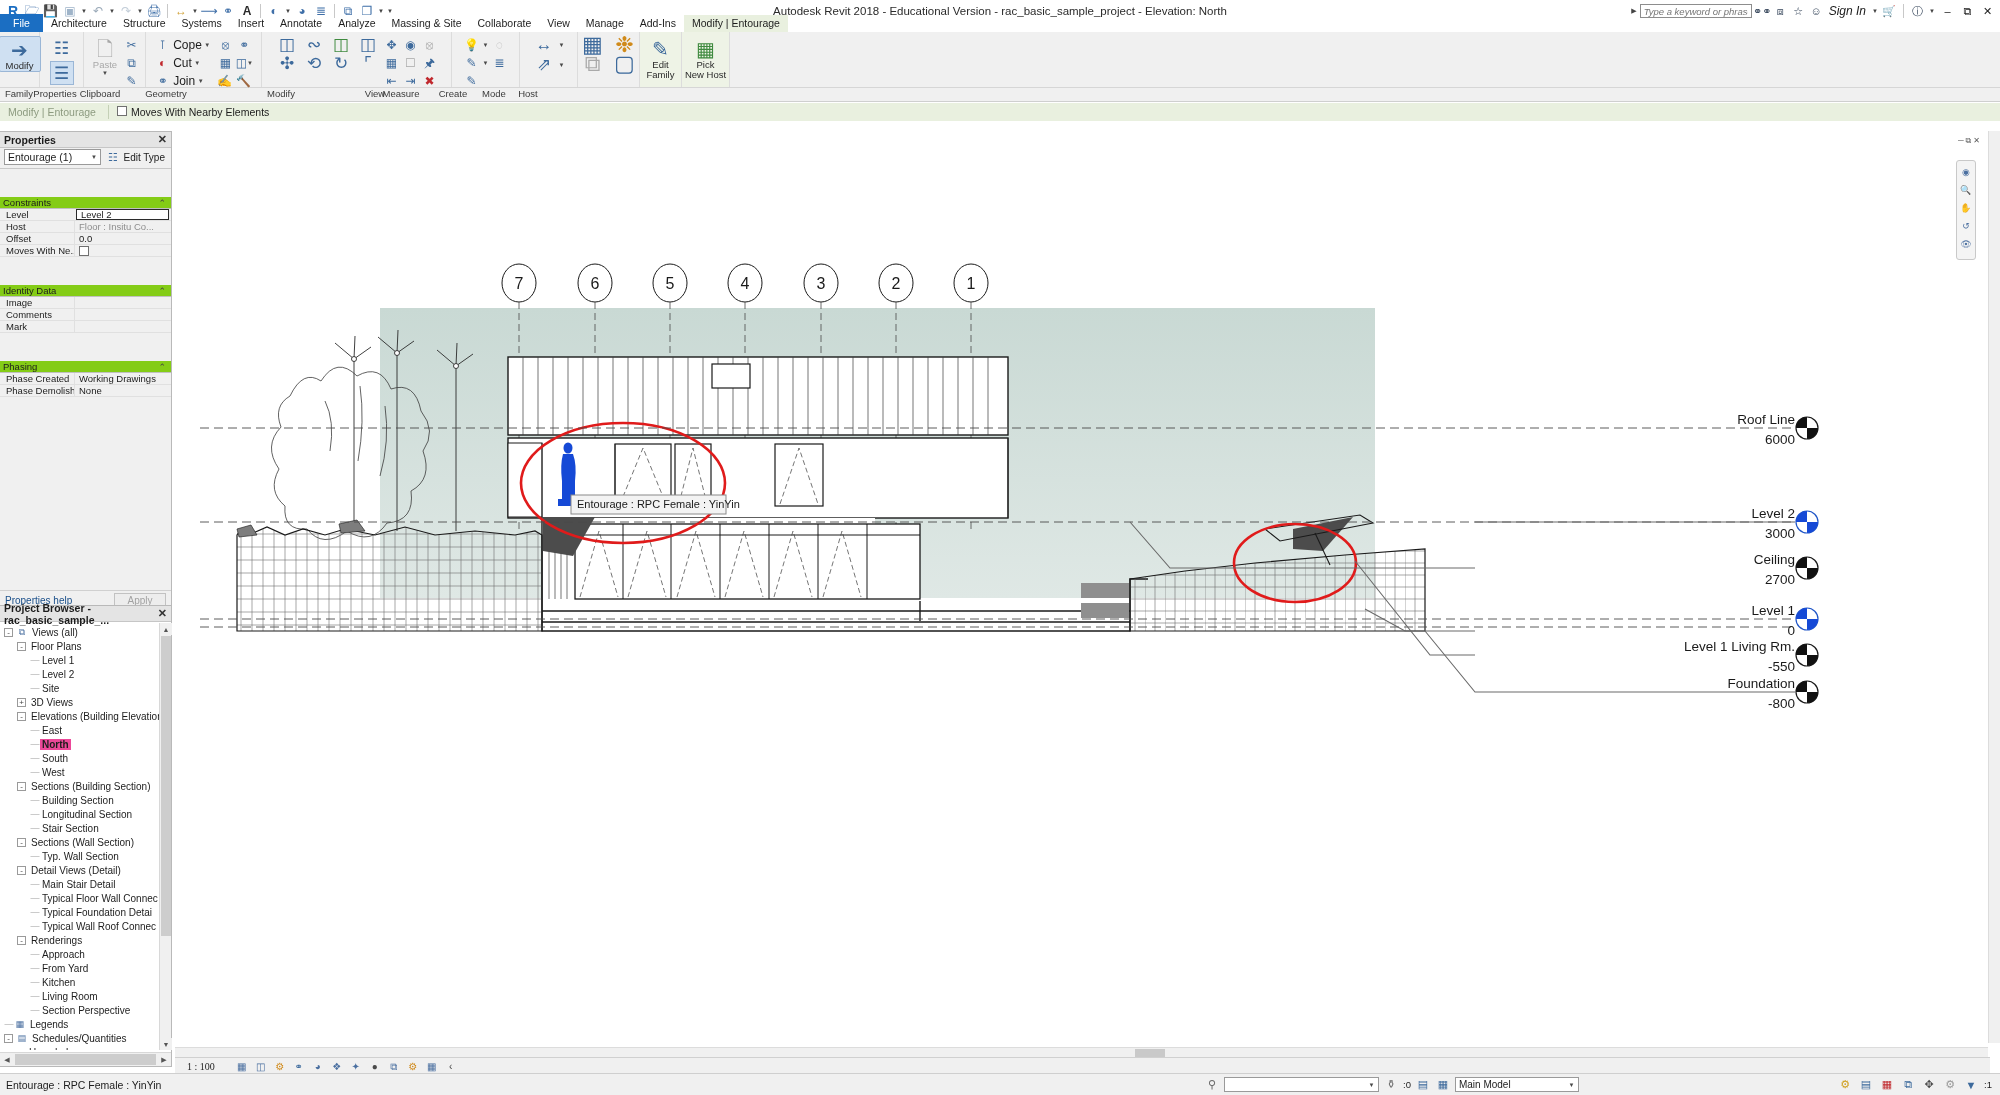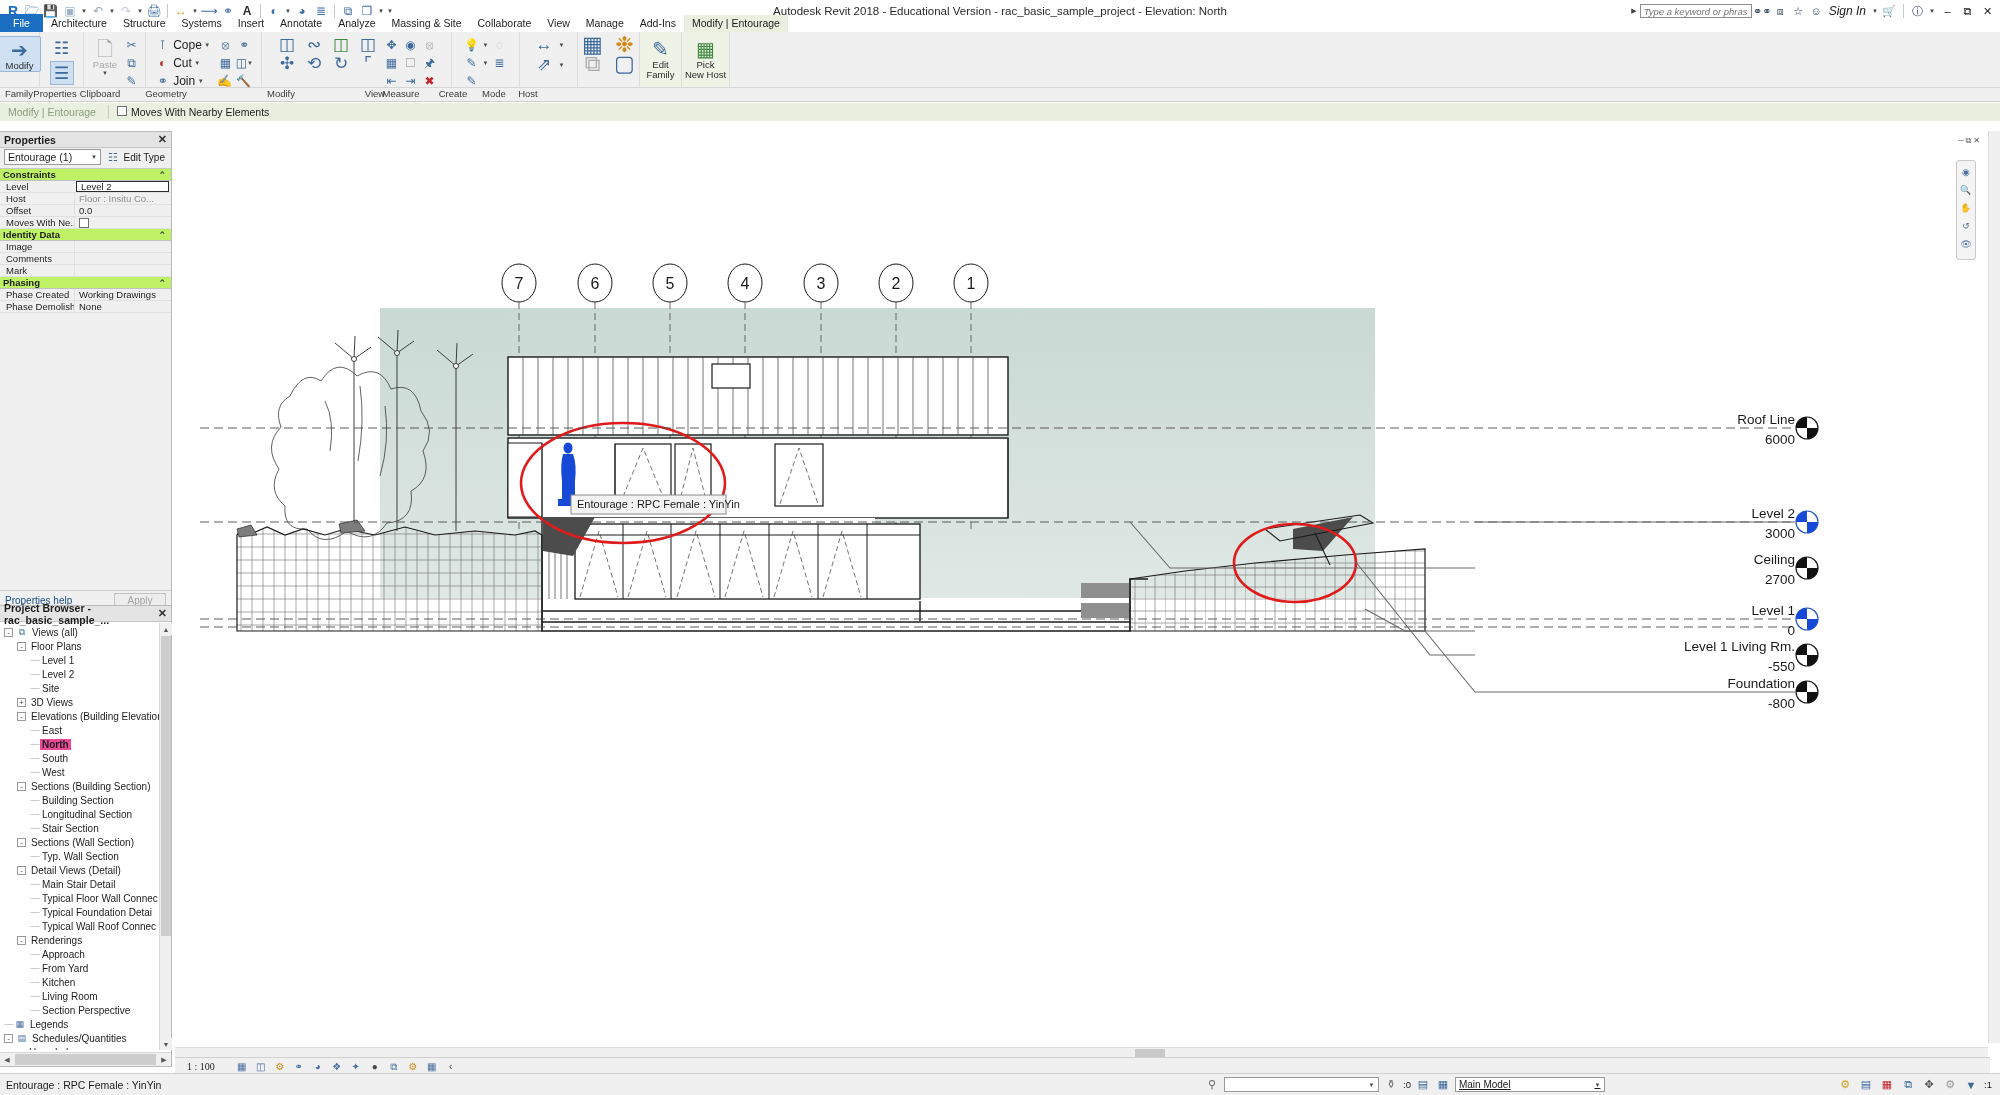--- a/index.html
+++ b/index.html
@@ -122,21 +122,21 @@
   .pcombo {
     flex: 1; height: 16px; border: 1px solid #9a9a9a; background:#fff;
     display:flex; align-items:center; padding: 0 3px;
     font-size: 10.5px; color:#1c1c1c;
   }
   .pcombo .cv { flex: 1; }
   .pedit { display:flex; align-items:center; gap:2px; font-size:10px; color:#1c1c1c; padding-right:2px; }
 
   .ptable { border-top: 1px solid #c8c8c8; }
   .prow { display:flex; height: 12px; align-items:center; border-bottom:1px solid #e0e0e0; }
-  .prow.hdr { background:#bef264; font-weight:bold; border-bottom:1px solid #c0c0c0; }
+  .prow.hdr { background:#84cc16; font-weight:normal; border-bottom:1px solid #c0c0c0;margin-top:28px; }
   .pk { width: 74px; padding-left: 6px; font-size: 9.5px; color:#1c1c1c; overflow:hidden; white-space:nowrap; }
   .prow.hdr .pk { width: auto; flex:1; padding-left: 3px; }
   .pv { flex: 1; padding-left: 4px; font-size: 9.5px; color:#1c1c1c;
         border-left:1px solid #e0e0e0; height:100%; display:flex; align-items:center;
         overflow:hidden; white-space:nowrap; }
   .pv.gray { color: #8e8e8e; text-align: center; }
   .pv.boxed { border: 1px solid #2b2b2b; background:#fff; margin:0 2px; height: 11px; }
   .collapse { font-size: 9px; color:#444; padding-right:5px; }
   .pfoot {
     position:absolute; bottom:0; left:0; width:100%; height:20px; background:#f0f0f0;
@@ -1069,21 +1069,21 @@
     <span class="sb-text">Entourage : RPC Female : YinYin</span>
     <span class="sb-ico" style="color:#6a6a6a;">⚲</span>
     <span class="sb-combo" style="width:155px;">
       <span class="cv"></span>
       <span class="caret">▼</span>
     </span>
     <span class="sb-ico" style="color:#6a6a6a;">⚱</span>
     <span class="badge">:0</span>
     <span class="sb-ico" style="color:#3d6a9c;">▤</span>
     <span class="sb-ico" style="color:#3d6a9c;">▦</span>
-    <span class="sb-combo" style="width:150px;text-decoration:underline;">
+    <span class="sb-combo" style="width:124px;">
       <span class="cv">Main Model</span>
       <span class="caret">▼</span>
     </span>
     <span class="sb-right">
       <span class="sb-ico" style="color:#d0a020;">⚙</span>
       <span class="sb-ico" style="color:#3d6a9c;">▤</span>
       <span class="sb-ico" style="color:#c0282d;">▦</span>
       <span class="sb-ico" style="color:#3d6a9c;">⧉</span>
       <span class="sb-ico" style="color:#4a4a4a;">✥</span>
       <span class="sb-ico" style="color:#9a9a9a;">⚙</span>

